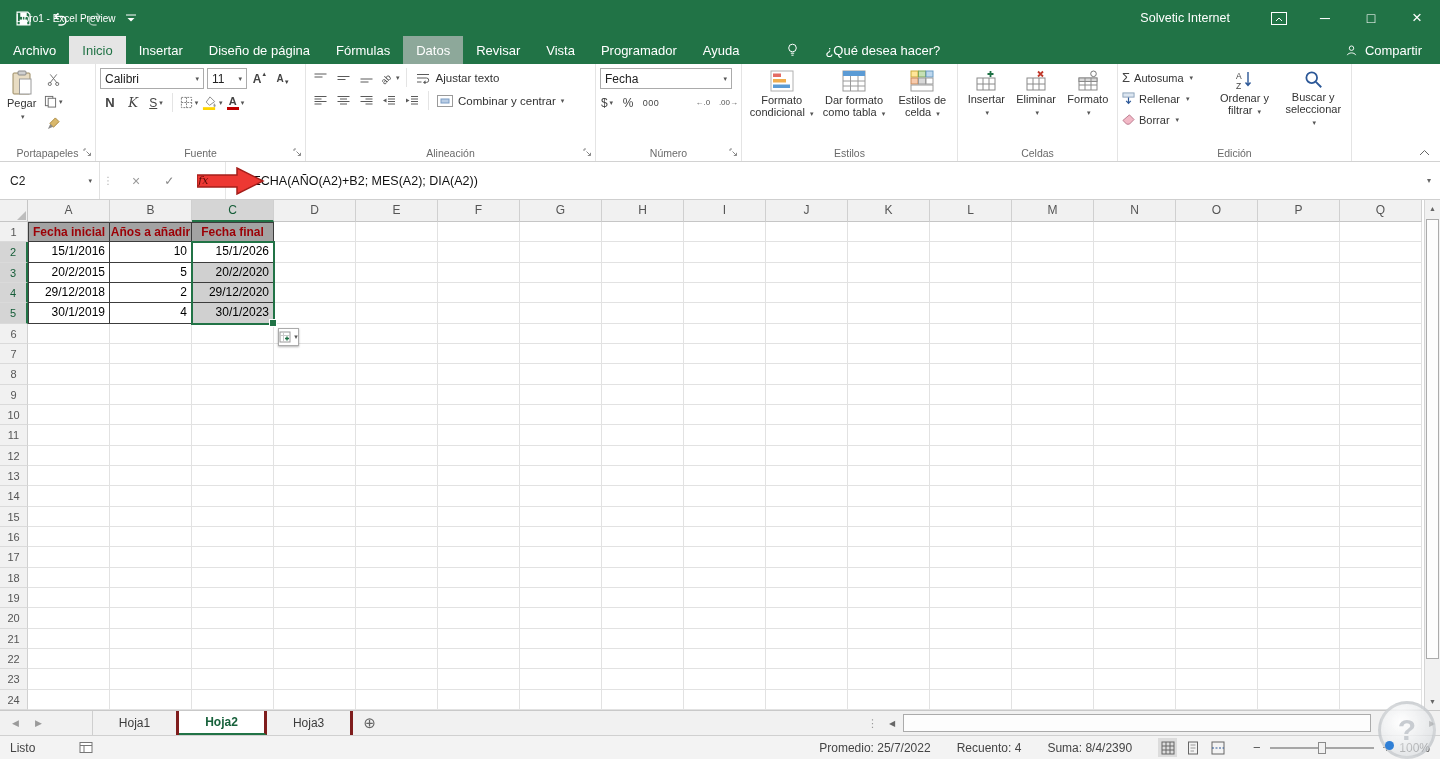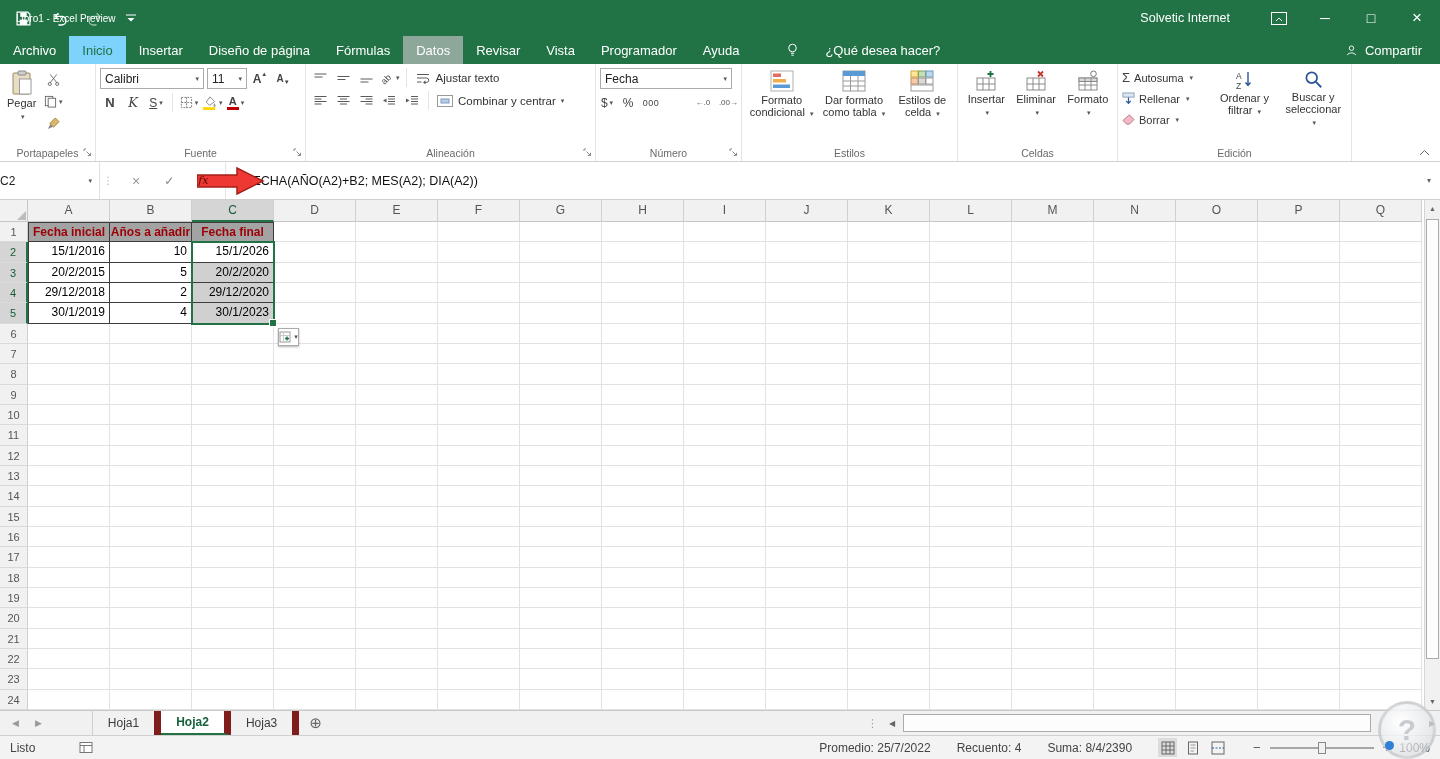--- a/index.html
+++ b/index.html
@@ -16,21 +16,21 @@
   .qbtn { display:flex; align-items:center; justify-content:center; width:18px; height:18px; cursor:default; }
   .dim { opacity:.55; }
   #win-title { position:absolute; left:16px; right:0; text-align:left; font-size:10px; pointer-events:none; }
   .tb-right { margin-left:auto; display:flex; align-items:center; height:100%; z-index:2; }
   .account { font-size:12.5px; margin-right:26px; }
   .winbtn { width:46px; height:100%; display:flex; align-items:center; justify-content:center; font-size:14px; }
 
   
   #tabrow { position:absolute; top:36px; left:0; right:0; height:28px; background:#217346; display:flex; align-items:stretch; color:#fff; font-size:13px; }
   .rtab { display:flex; align-items:center; padding:0 13px; white-space:nowrap; }
-  .rtab.active { background:#7dd3fc; color:#217346; }
+  .rtab.active { background:#e5e5e5; color:#217346; }
   .rtab.highlight { background:#8da89a; }
   .tellme { display:flex; align-items:center; gap:26px; margin-left:34px; white-space:nowrap; }
   .share { margin-left:auto; display:flex; align-items:center; gap:7px; padding-right:18px; white-space:nowrap; }
 
   
   #ribbon { position:absolute; top:64px; left:0; right:0; height:98px; background:#fff; border-bottom:1px solid #d2d2d2; display:flex; font-size:12px; color:#333; }
   .rgroup { position:relative; height:100%; border-right:1px solid #e4e4e4; padding:4px 3px 17px 4px; }
   .glabel { position:absolute; bottom:2px; left:0; right:0; text-align:center; font-size:10.5px; color:#6a6a6a; }
   .launch { position:absolute; right:3px; bottom:4px; }
   .frow { display:flex; align-items:center; gap:3px; margin-bottom:4px; }
@@ -40,21 +40,21 @@
   .combo .dd { margin-left:auto; padding-left:6px; }
   .bigbtn { display:flex; flex-direction:column; align-items:center; justify-content:flex-start; gap:2px; padding:2px 3px; font-size:11px; color:#333; text-align:center; line-height:12px; }
   .minicol { display:flex; flex-direction:column; justify-content:flex-start; gap:3px; padding-top:2px; }
   .vsep { width:1px; background:#e4e4e4; align-self:stretch; margin:0 3px; }
   .blabel { text-align:center; line-height:12px; }
   .erow { display:flex; align-items:center; gap:4px; height:19px; font-size:11px; white-space:nowrap; }
   #collapse-ribbon { position:absolute; right:10px; bottom:5px; }
 
   
   #fbar { position:absolute; top:162px; left:0; right:0; height:38px; background:#fff; border-bottom:1px solid #cfcfcf; display:flex; align-items:stretch; }
-  .namebox { width:100px; display:flex; align-items:center; font-size:12px; border-right:1px solid #e1e1e1; }
+  .namebox { width:100px; display:flex; align-items:center; padding-left:10px; font-size:12px; border-right:1px solid #e1e1e1; }
   .namebox .dd { margin-left:auto; padding-right:7px; }
   .fsep { width:16px; display:flex; align-items:center; justify-content:center; color:#b0b0b0; font-size:10px; }
   .fbtns { display:flex; align-items:center; gap:24px; padding:0 16px; }
   .fx { font-family:"DejaVu Serif", serif; font-style:italic; font-size:11px; color:#5d0a05; position:relative; z-index:6; }
   .fformula { flex:1; display:flex; align-items:center; padding-left:12px; font-size:12.5px; color:#111; border-left:1px solid #e6e6e6; }
   .fexpand { width:22px; display:flex; align-items:center; justify-content:center; color:#666; font-size:8px; }
   #annotation-arrow { position:absolute; left:197px; top:167px; z-index:5; }
 
   
   #gridwrap { position:absolute; top:200px; left:0; width:1424px; height:510px; overflow:hidden; background:#fff; }
@@ -82,21 +82,21 @@
   
   #vscroll { position:absolute; top:200px; right:0; width:16px; height:510px; background:#f1f1f1; border-left:1px solid #d5d5d5; display:flex; flex-direction:column; }
   .varrow { height:17px; display:flex; align-items:center; justify-content:center; font-size:7px; color:#666; }
   .vtrack { flex:1; position:relative; }
   .vthumb { position:absolute; top:2px; left:1px; right:1px; height:440px; background:#fdfdfd; border:1px solid #ababab; }
 
   
   #sheetbar { position:absolute; top:710px; left:0; right:0; height:25px; background:#f1f1f1; border-top:1px solid #c9c9c9; display:flex; align-items:stretch; font-size:12px; }
   .snav { display:flex; align-items:center; gap:16px; padding:0 12px; color:#9a9a9a; font-size:9px; }
   #sheettabs { display:flex; align-items:stretch; margin-left:38px; }
-  .stab { display:flex; align-items:center; padding:0 15px; color:#3c3c3c; border-right:7px solid #7f1d1d; }
+  .stab { display:flex; align-items:center; padding:0 26px; color:#3c3c3c; border-right:3px solid #7f1d1d; }
   .stab:first-child { border-left:1px solid #cfcfcf; }
   .stab.active { background:#fff; color:#17613b; font-weight:bold; border-bottom:2px solid #217346; }
   .newsheet { display:flex; align-items:center; margin-left:10px; color:#666; font-size:15px; }
   .hsplit { display:flex; align-items:center; color:#9a9a9a; margin-left:auto; padding:0 6px; font-size:11px; }
   .hscroll { display:flex; align-items:center; width:556px; }
   .harrow { width:16px; text-align:center; color:#666; font-size:8px; }
   .htrack { flex:1; height:100%; position:relative; }
   .hthumb { position:absolute; left:3px; top:3px; bottom:3px; width:468px; background:#fdfdfd; border:1px solid #ababab; }
 
   

